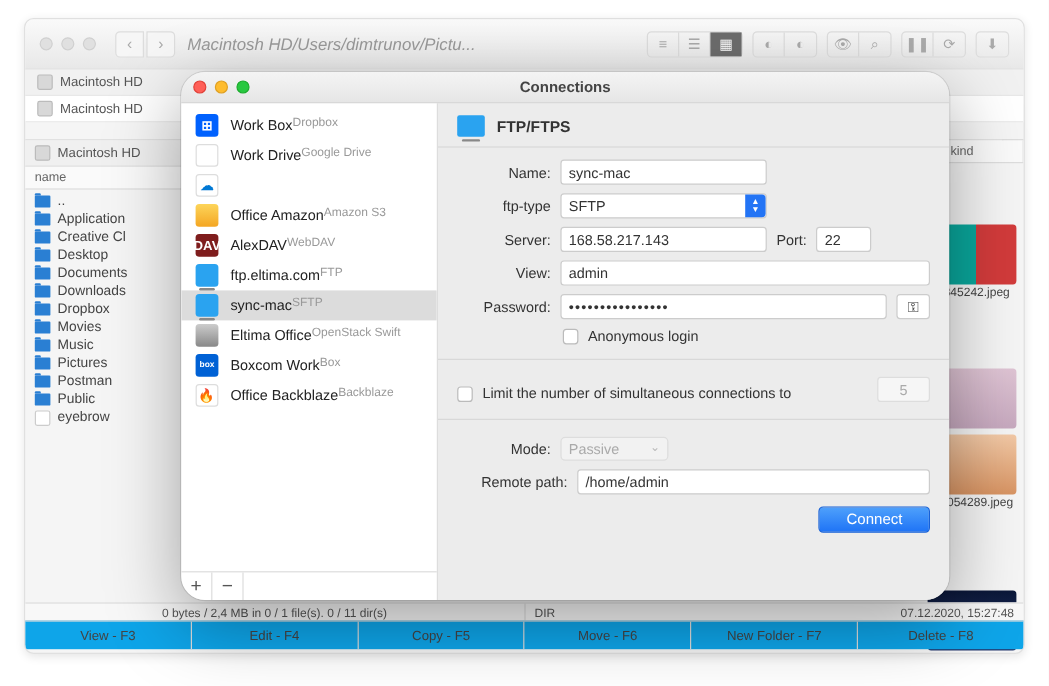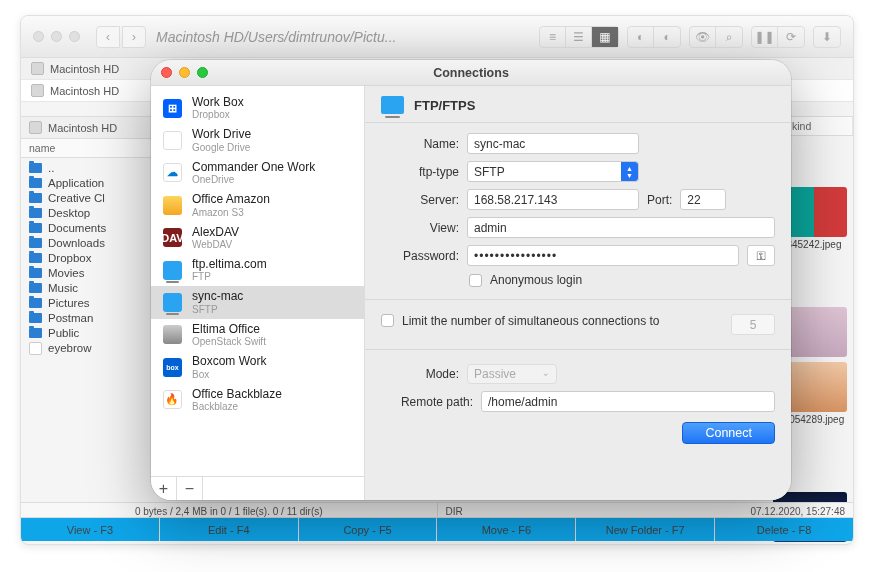--- a/index.html
+++ b/index.html
@@ -54,21 +54,21 @@
 .mdot.y { background: #febc2e; border: 0.5px solid #dfa023; }
 .mdot.g { background: #28c840; border: 0.5px solid #1dac2e; }
 .modal-title-text { position: absolute; left: 0; right: 0; text-align: center; font-size: 12.5px; font-weight: 600; color: #444; pointer-events: none; }
 
 .modal-body { display: flex; height: calc(100% - 26px); }
 .sidebar { width: 214px; background: #fff; border-right: 1px solid #ddd; display: flex; flex-direction: column; }
 .sb-list { flex: 1; overflow: auto; padding-top: 6px; }
 .sb-item { display: flex; align-items: center; gap: 10px; padding: 3px 12px; cursor: default; }
 .sb-item.selected { background: #dcdcdc; }
 .sb-icon { width: 19px; height: 19px; border-radius: 3px; display: flex; align-items: center; justify-content: center; flex-shrink: 0; font-size: 11px; color: #fff; font-weight: bold; }
-.sb-text { display: flex; flex-direction: column; line-height: 1.2; }
+.sb-text { display: flex; flex-direction: row; line-height: 1.2; }
 .sb-name { font-size: 12px; color: #222; }
 .sb-sub { font-size: 10px; color: #999; }
 .sb-footer { height: 24px; border-top: 1px solid #ddd; display: flex; align-items: center; }
 .sb-fbtn { width: 26px; height: 24px; display: flex; align-items: center; justify-content: center; font-size: 16px; color: #555; border-right: 1px solid #ddd; }
 
 .form { flex: 1; background: #ececec; display: flex; flex-direction: column; }
 .form-header { display: flex; align-items: center; gap: 10px; padding: 10px 16px 8px; border-bottom: 1px solid #d8d8d8; }
 .form-hicon { width: 23px; height: 18px; background: #2aa3f0; border-radius: 2px; position: relative; }
 .form-hicon:before { content: ""; position: absolute; bottom: -4px; left: 4px; right: 4px; height: 2.5px; background: #888; border-radius: 1px; }
 .form-htitle { font-size: 13px; font-weight: 700; color: #333; }
@@ -81,21 +81,21 @@
 .fselect { flex: 0 0 172px; height: 21px; background: #fff; border: 1px solid #ccc; border-radius: 3px; padding: 0 6px; font-size: 12px; display: flex; align-items: center; position: relative; }
 .fselect:after { content: ""; position: absolute; right: 0; top: 0; bottom: 0; width: 17px; background: #2374f5; border-radius: 0 3px 3px 0; }
 .fselect-arrows { position: absolute; right: 5px; top: 3px; color: #fff; font-size: 7px; line-height: 7px; z-index: 1; }
 .fport-label { font-size: 12px; color: #333; }
 .fport { width: 46px; height: 21px; background: #fff; border: 1px solid #ccc; border-radius: 3px; padding: 0 6px; font-size: 12px; display: flex; align-items: center; }
 .fkey { width: 28px; height: 21px; background: #fff; border: 1px solid #ccc; border-radius: 3px; display: flex; align-items: center; justify-content: center; }
 .fcheck { width: 13px; height: 13px; background: #fff; border: 1px solid #bbb; border-radius: 3px; margin-left: 88px; flex-shrink: 0; }
 .fchecklabel { font-size: 12px; color: #333; }
 
 .form-sep { height: 1px; background: #d8d8d8; margin: 6px 0; }
-.form-group2 { padding: 8px 16px; display: flex; align-items: flex-start; gap: 8px; }
+.form-group2 { padding: 8px 16px; display: flex; align-items: flex-end; gap: 8px; }
 .fcheck2 { width: 13px; height: 13px; background: #fff; border: 1px solid #bbb; border-radius: 3px; flex-shrink: 0; }
 .flimit { font-size: 12px; color: #333; flex: 1; }
 .flimnum { width: 44px; height: 21px; background: #f6f6f6; border: 1px solid #ddd; border-radius: 3px; text-align: center; color: #aaa; font-size: 12px; display: flex; align-items: center; justify-content: center; }
 
 .form-group3 { padding: 8px 16px 10px; display: flex; flex-direction: column; gap: 7px; }
 .fselect-dis { width: 90px; height: 20px; background: #f2f2f2; border: 1px solid #ddd; border-radius: 4px; padding: 0 6px; font-size: 12px; color: #aaa; display: flex; align-items: center; position: relative; }
 .fselect-dis:after { content: "⌄"; position: absolute; right: 6px; top: 2px; font-size: 10px; color: #bbb; }
 
 .form-footer { padding: 0 16px 12px; display: flex; justify-content: flex-end; }
 .connect-btn { background: linear-gradient(#4ea0fb,#1f74f6); color: #fff; font-size: 12.5px; padding: 3px 22px; border-radius: 4px; border: 0.5px solid #1560d8; }
@@ -300,24 +300,20 @@
           </div>
           <div class="sb-item">
             <div class="sb-icon i-gdrive">▲</div>
             <div class="sb-text">
               <div class="sb-name">Work Drive</div>
               <div class="sb-sub">Google Drive</div>
             </div>
           </div>
           <div class="sb-item">
             <div class="sb-icon i-onedrive">☁</div>
-            <div class="sb-text">
-              <div class="sb-name">Commander One Work</div>
-              <div class="sb-sub">OneDrive</div>
-            </div>
           </div>
           <div class="sb-item">
             <div class="sb-icon i-amazon"></div>
             <div class="sb-text">
               <div class="sb-name">Office Amazon</div>
               <div class="sb-sub">Amazon S3</div>
             </div>
           </div>
           <div class="sb-item">
             <div class="sb-icon i-webdav">DAV</div>

